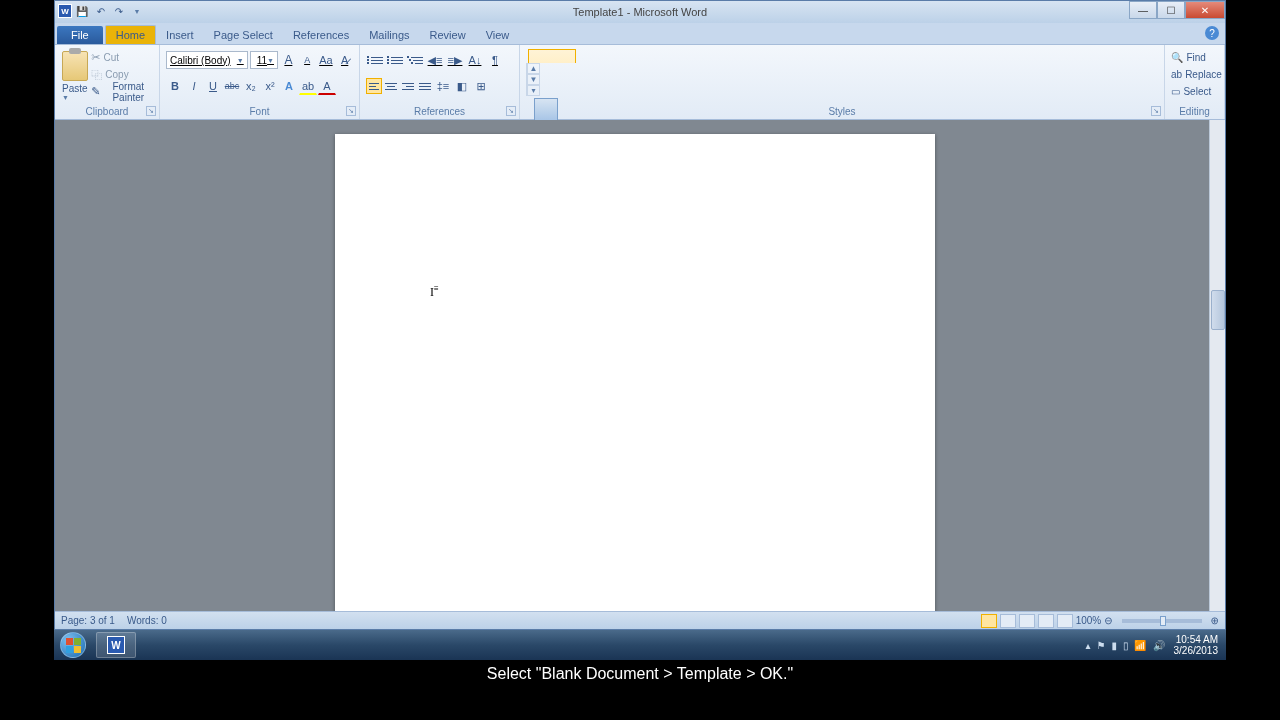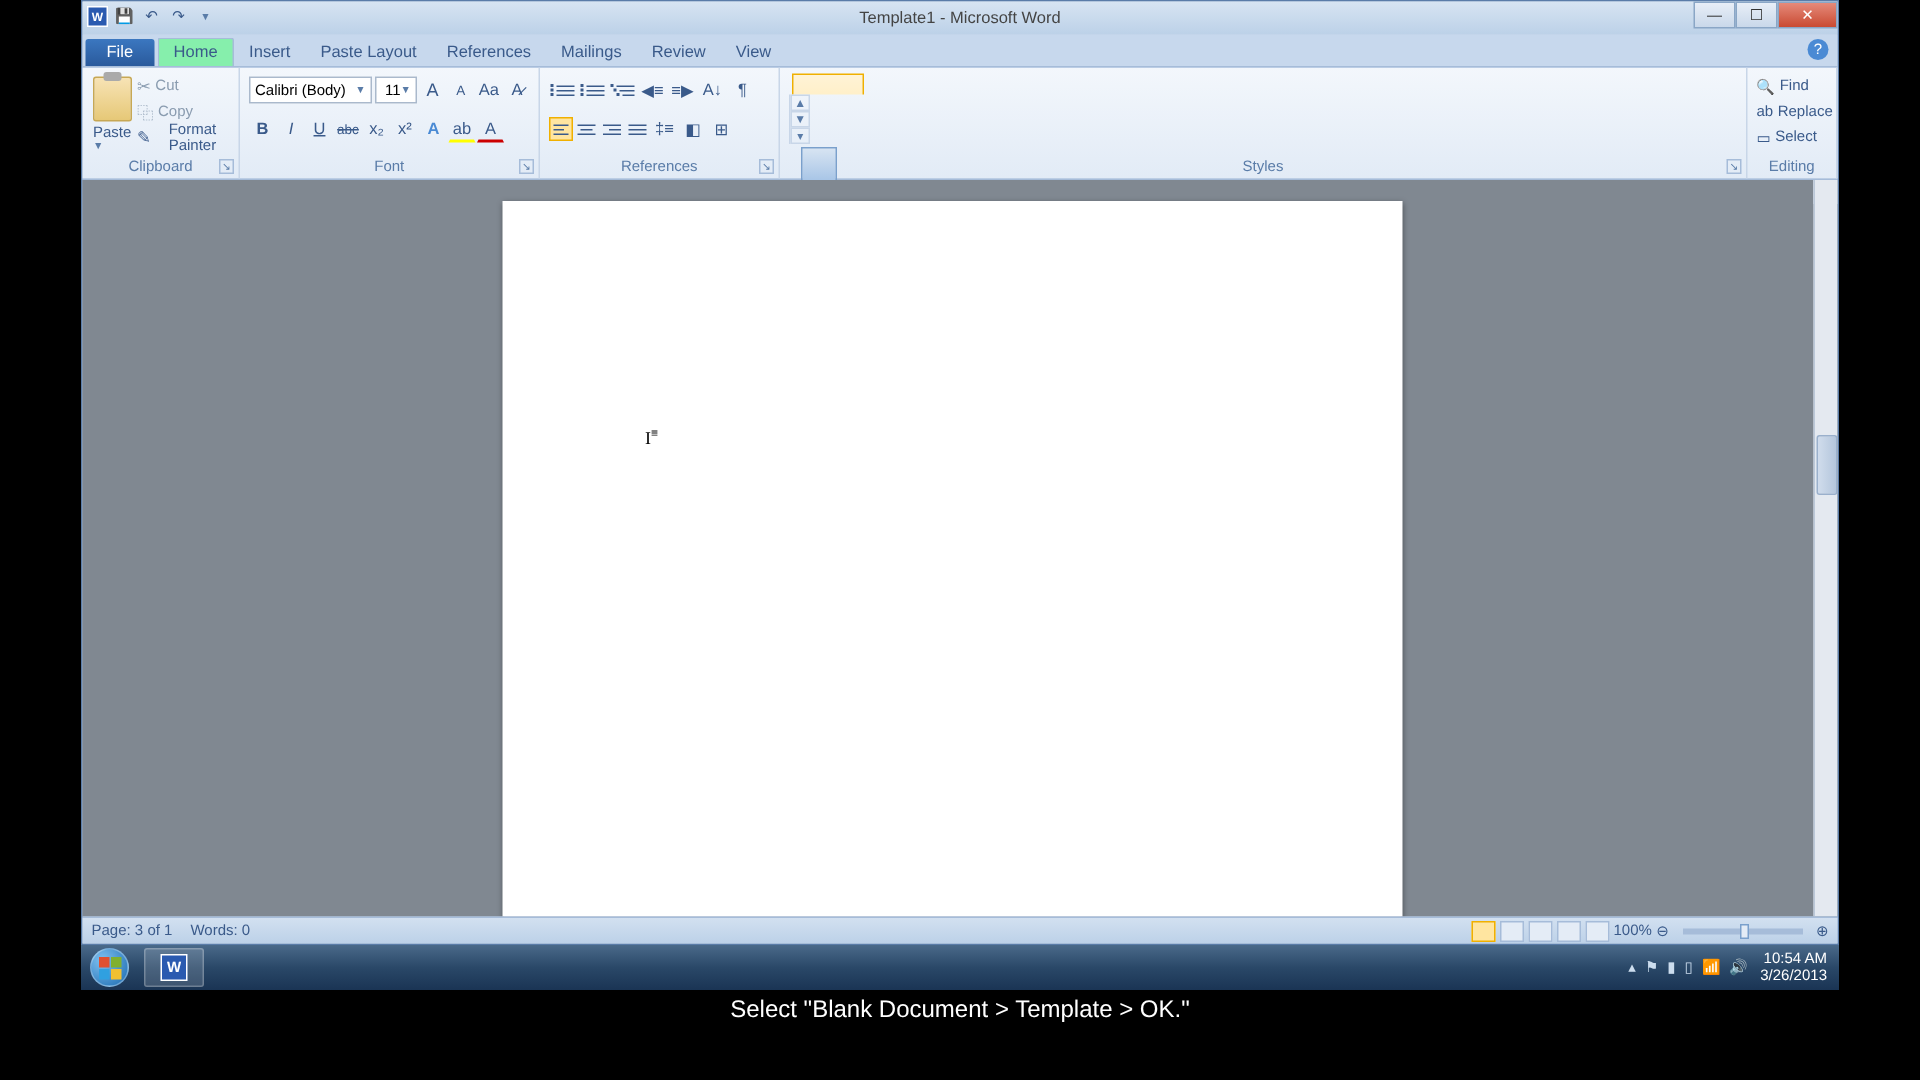--- a/index.html
+++ b/index.html
@@ -8,36 +8,36 @@
 .word-window { position:absolute; top:0; left:54px; width:1172px; height:630px; background:#c3d4e7; border:1px solid #5a7ca8; box-shadow:0 0 6px rgba(0,0,0,.3); }
 .title-bar { height:22px; background:linear-gradient(#d7e4f2,#bcd1e8); display:flex; align-items:center; justify-content:center; position:relative; font-size:11px; color:#444; }
 .title-bar .qat { position:absolute; left:2px; top:2px; display:flex; gap:2px; align-items:center; }
 .qat-ico { width:16px; height:16px; display:flex; align-items:center; justify-content:center; font-size:10px; color:#3a5a8a; }
 .title-bar .win-controls { position:absolute; right:0; top:0; display:flex; }
 .win-btn { width:28px; height:18px; background:linear-gradient(#e8eef7,#c9d8ea); border:1px solid #8aa6c6; display:flex; align-items:center; justify-content:center; font-size:10px; color:#333; }
 .win-btn.close { background:linear-gradient(#e58a7a,#c94a32); color:#fff; width:40px; }
 .tabs-row { height:22px; display:flex; align-items:flex-end; padding-left:2px; background:#c7d8ed; border-bottom:1px solid #a6bcd9; position:relative; }
 .file-tab { background:linear-gradient(#3b77c0,#2a5a9c); color:#fff; font-size:11px; padding:3px 14px; border-radius:2px 2px 0 0; margin-right:2px; }
 .tab { font-size:11px; color:#3a5a8a; padding:3px 10px; cursor:default; }
-.tab.active { background:#86efac; border:1px solid #a6bcd9; border-bottom:none; border-radius:2px 2px 0 0; color:#3a5a8a; }
+.tab.active { background:#eab308; border:1px solid #a6bcd9; border-bottom:none; border-radius:2px 2px 0 0; color:#3a5a8a; }
 .help-icon { position:absolute; right:6px; top:3px; width:14px; height:14px; border-radius:50%; background:#4a8ad4; color:#fff; font-size:10px; display:flex; align-items:center; justify-content:center; }
 .ribbon { height:75px; background:linear-gradient(#f3f7fc,#e2ebf6); display:flex; border-bottom:1px solid #a6bcd9; }
 .group { border-right:1px solid #c8d6e8; padding:2px 6px 0 6px; display:flex; flex-direction:column; height:100%; position:relative; }
 .group-label { position:absolute; bottom:2px; left:0; right:0; text-align:center; font-size:10px; color:#5a7ca8; }
 .group-launcher { position:absolute; bottom:3px; right:3px; width:10px; height:10px; border:1px solid #a6bcd9; font-size:7px; display:flex; align-items:center; justify-content:center; color:#5a7ca8; }
 .clipboard-group { width:105px; }
 .paste-btn { width:38px; height:58px; display:flex; flex-direction:column; align-items:flex-start; justify-content:center; font-size:10px; color:#3a5a8a; border:1px solid transparent; }
 .paste-icon { width:26px; height:30px; background:linear-gradient(#f7e3b5,#e6c877); border:1px solid #c7a855; border-radius:2px; margin-bottom:2px; position:relative; }
 .paste-icon::before { content:""; position:absolute; top:-4px; left:6px; width:12px; height:6px; background:#aaa; border-radius:2px; }
 .clip-small { font-size:10px; color:#8a9cb0; display:flex; align-items:center; gap:3px; height:17px; }
 .clip-small.en { color:#3a5a8a; }
 .clip-col { display:flex; flex-direction:column; justify-content:flex-start; padding-top:2px;text-align:center; }
 .clip-row { display:flex; }
 .font-group { width:200px; }
-.font-row1 { display:flex; gap:2px; align-items:center; height:22px; margin-top:2px; }
+.font-row1 { display:flex; gap:2px; align-items:center; height:22px; margin-top:2px;text-decoration:underline; }
 .font-name { width:88px; height:18px; background:#fff; border:1px solid #aab9cc; font-size:10px; padding:1px 3px; display:flex; align-items:center; justify-content:space-between; }
 .font-size { width:30px; height:18px; background:#fff; border:1px solid #aab9cc; font-size:10px; padding:1px 3px; display:flex; align-items:center; justify-content:flex-end; }
 .fbtn { width:18px; height:18px; display:flex; align-items:center; justify-content:center; font-size:11px; color:#3a5a8a; border:1px solid transparent; }
 .font-row2 { display:flex; gap:1px; align-items:center; height:22px; margin-top:4px; }
 .para-group { width:160px; }
 .styles-group { flex:1; display:flex; }
 .style-gallery { display:flex; gap:1px; padding:2px 2px 14px 2px; overflow:hidden; }
 .style-item { width:48px; height:56px; border:1px solid transparent; display:flex; flex-direction:column; align-items:center; justify-content:center; font-size:9px; color:#3a5a8a; }
 .style-item.sel { border:1px solid #f0b000; background:linear-gradient(#fff3d6,#ffe5a0); }
 .style-prev { font-size:11px; height:30px; display:flex; align-items:center; color:#333; }
@@ -118,21 +118,21 @@
         <div class="win-btn">—</div>
         <div class="win-btn">☐</div>
         <div class="win-btn close">✕</div>
       </div>
     </div>
 
     <div class="tabs-row">
       <div class="file-tab">File</div>
       <div class="tab active">Home</div>
       <div class="tab">Insert</div>
-      <div class="tab">Paste Layout</div>
+      <div class="tab">Page Select</div>
       <div class="tab">References</div>
       <div class="tab">Mailings</div>
       <div class="tab">Review</div>
       <div class="tab">View</div>
       <div class="help-icon">?</div>
     </div>
 
     <div class="ribbon">
       <div class="group clipboard-group">
         <div class="clip-row">

